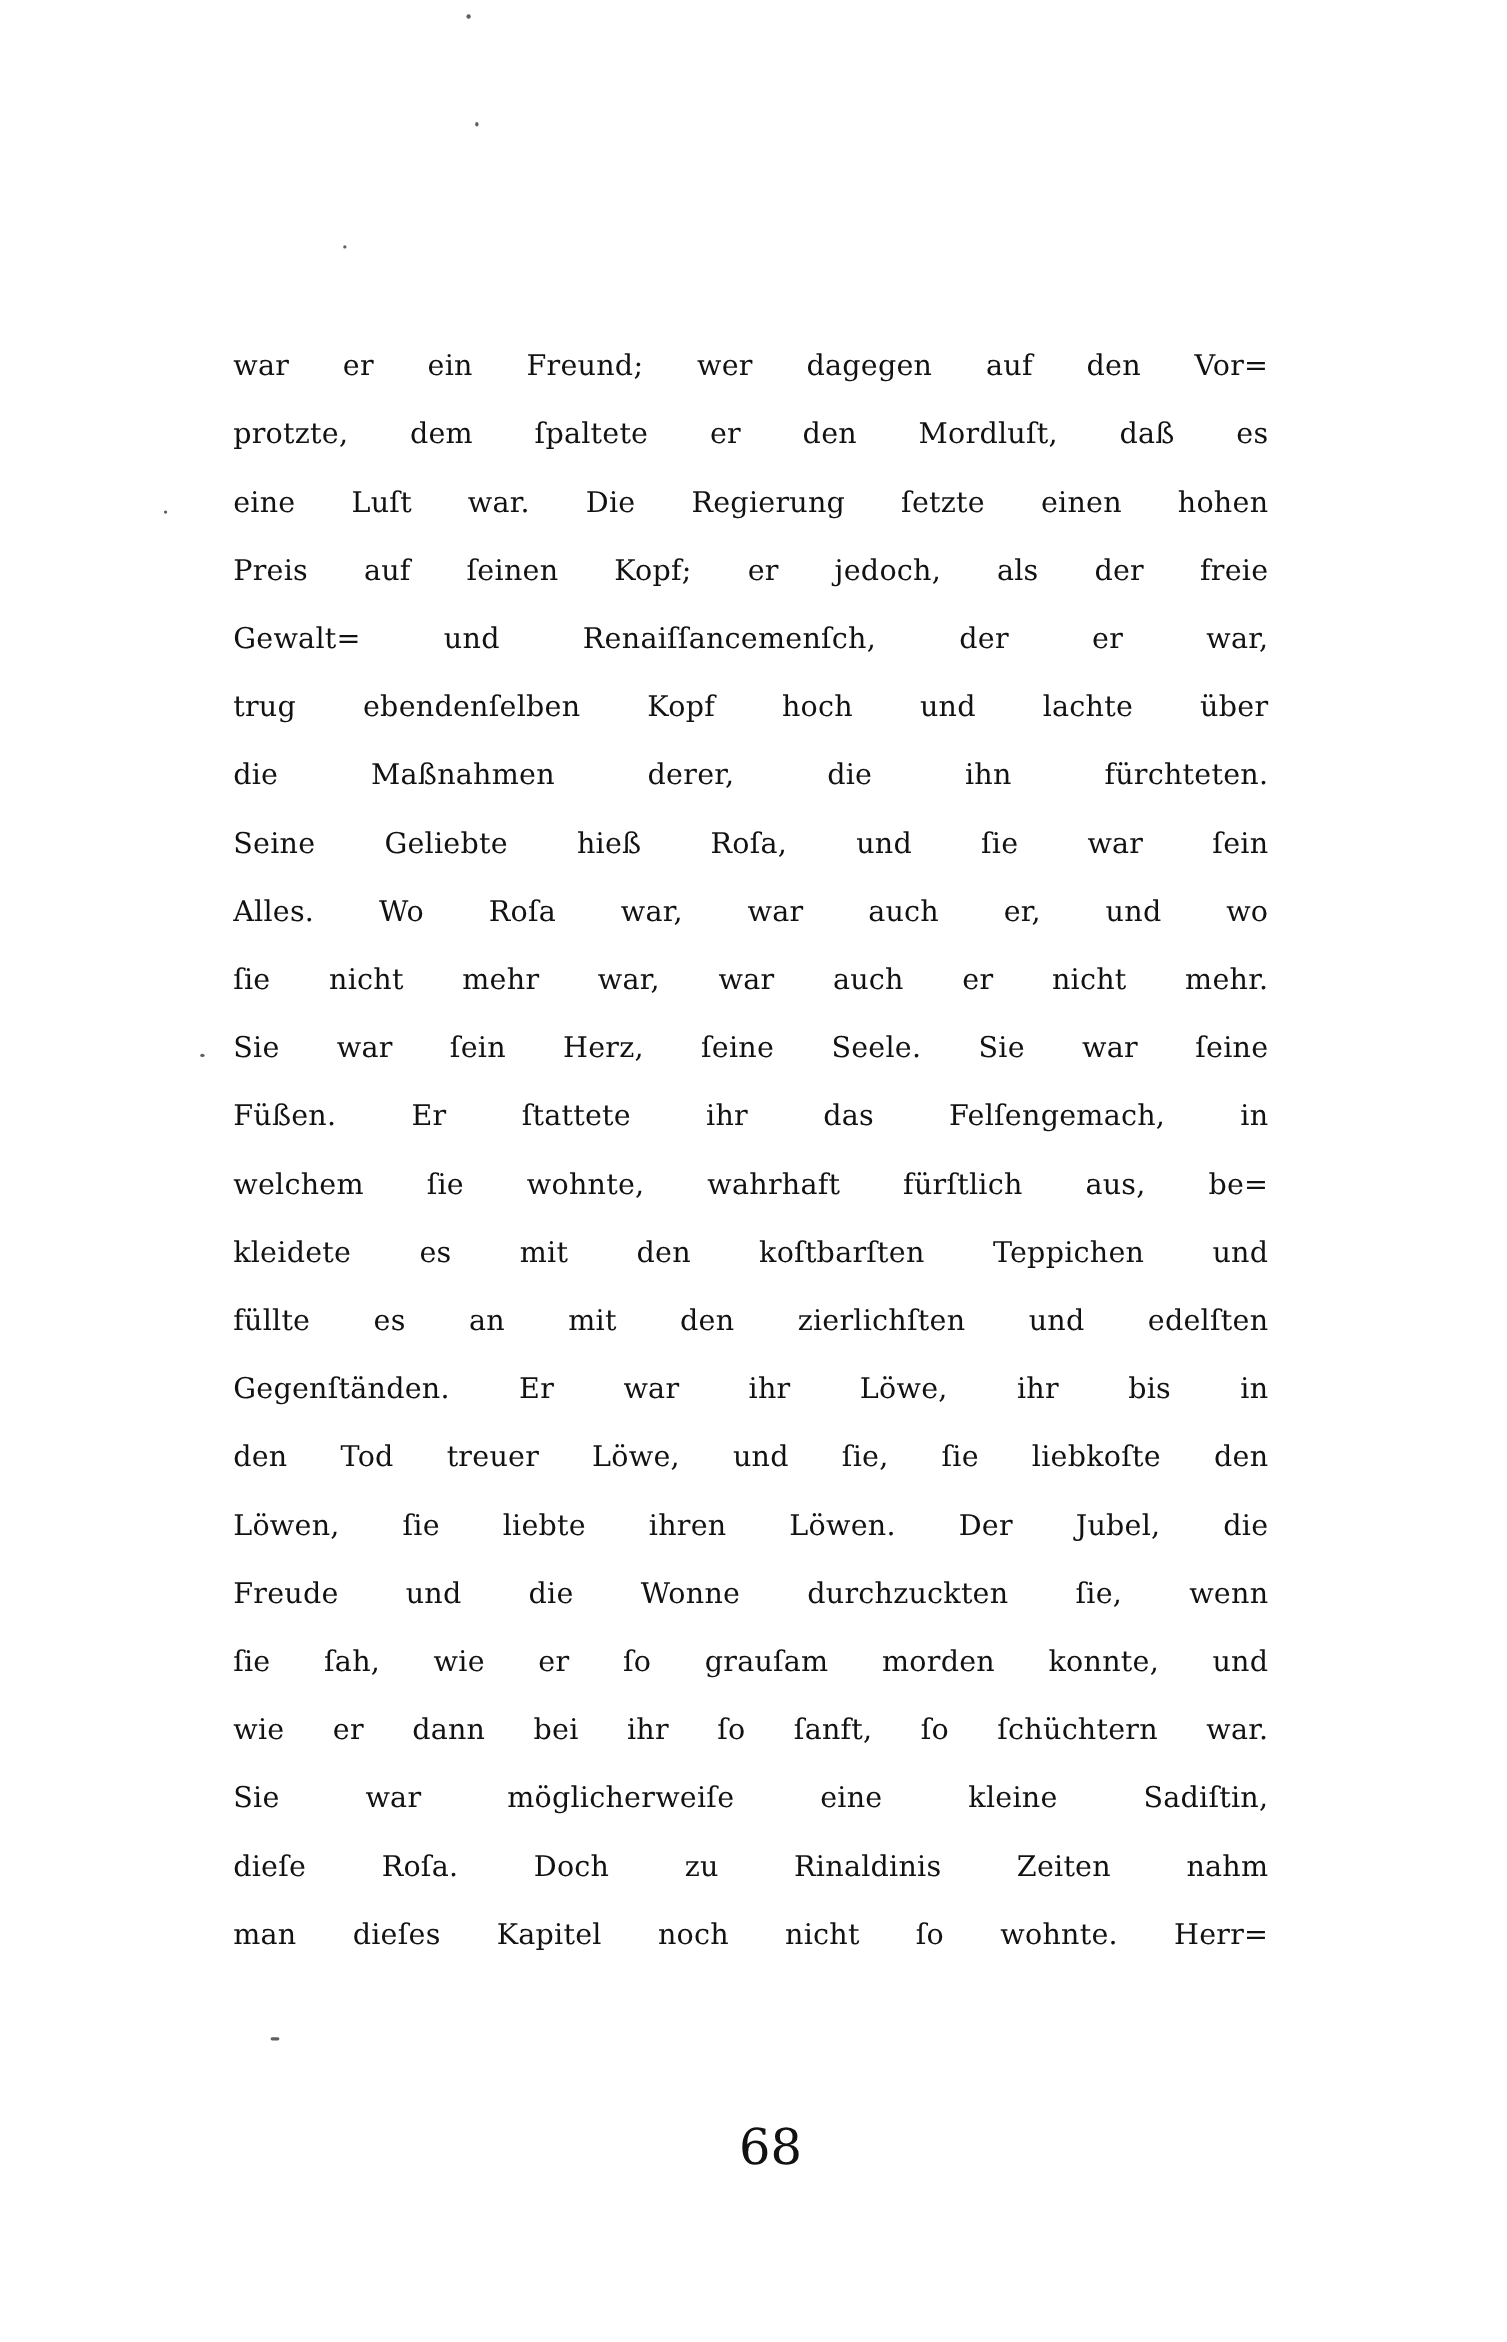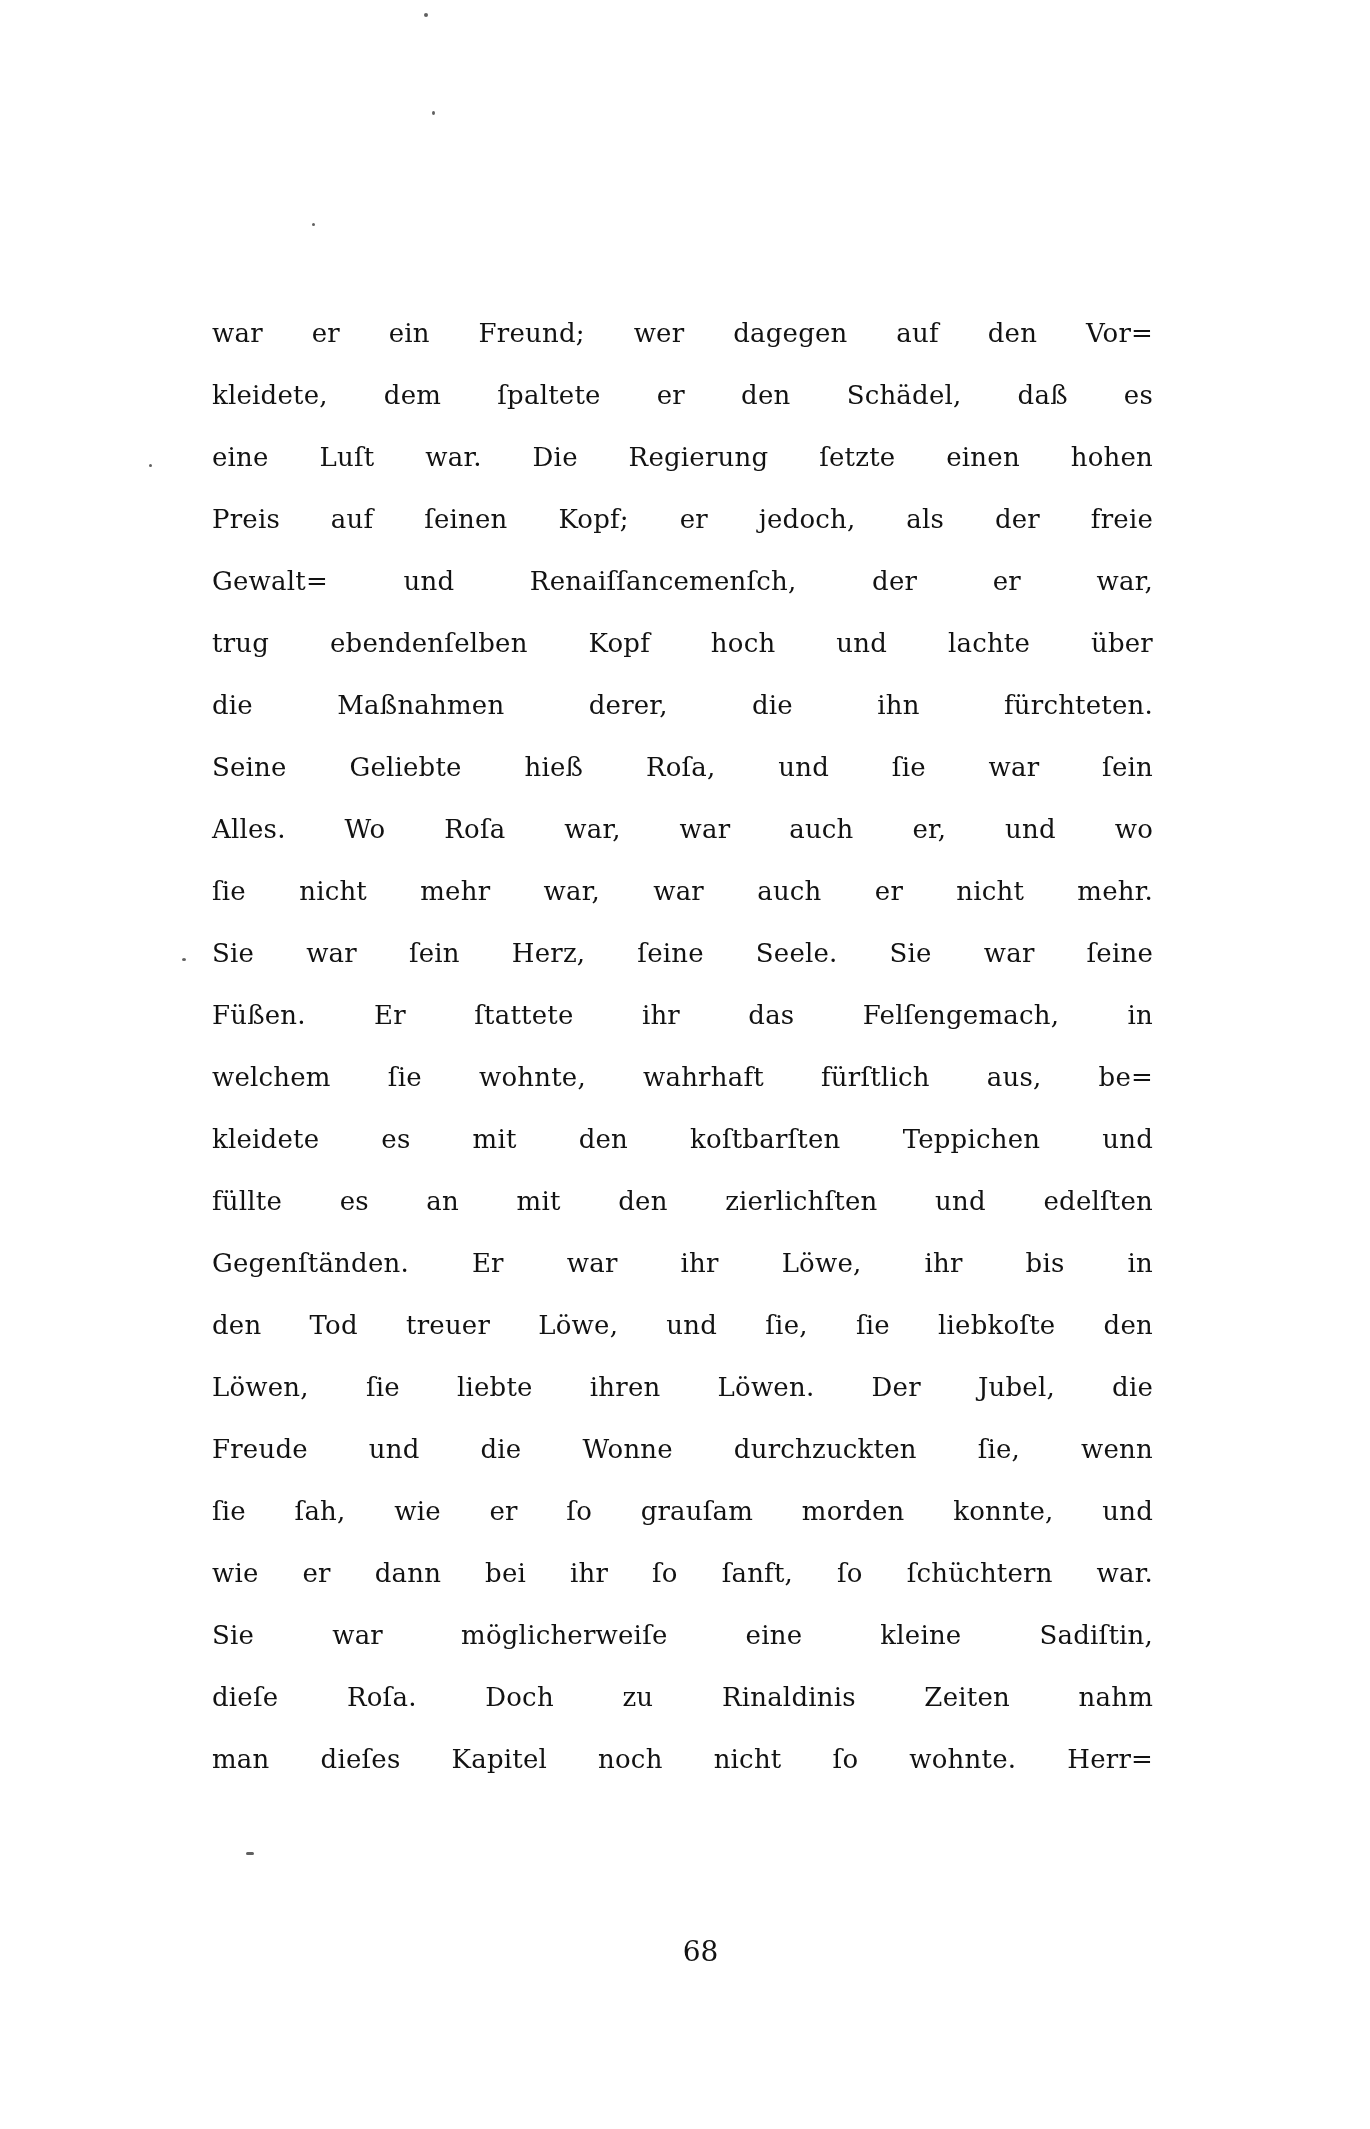--- a/index.html
+++ b/index.html
@@ -32,39 +32,39 @@
     -moz-text-align-last: justify;
     letter-spacing: 0.2px;
   }
   .page-number {
     position: absolute;
     top: 1921px;
     left: 212px;
     width: 941px;
     height: 62px;
     line-height: 62px;
-    font-size: 28px;
+    font-size: 45px;
     text-align: center;
     text-indent: 36px;
   }
   .speck {
     position: absolute;
     background: #2b2b2b;
     border-radius: 50%;
     opacity: 0.75;
   }
 </style>
 </head>
 <body>
 
 <main>
 
   <section class="text-block">
     <div class="line">war er ein Freund; wer dagegen auf den Vor=</div>
-    <div class="line">kleidete, dem ſpaltete er den Schädel, daß es</div>
+    <div class="line">protzte, dem ſpaltete er den Mordluſt, daß es</div>
     <div class="line">eine Luſt war. Die Regierung ſetzte einen hohen</div>
     <div class="line">Preis auf ſeinen Kopf; er jedoch, als der freie</div>
     <div class="line">Gewalt= und Renaiſſancemenſch, der er war,</div>
     <div class="line">trug ebendenſelben Kopf hoch und lachte über</div>
     <div class="line">die Maßnahmen derer, die ihn fürchteten.</div>
     <div class="line">Seine Geliebte hieß Roſa, und ſie war ſein</div>
     <div class="line">Alles. Wo Roſa war, war auch er, und wo</div>
     <div class="line">ſie nicht mehr war, war auch er nicht mehr.</div>
     <div class="line">Sie war ſein Herz, ſeine Seele. Sie war ſeine</div>
     <div class="line">Füßen. Er ſtattete ihr das Felſengemach, in</div>

